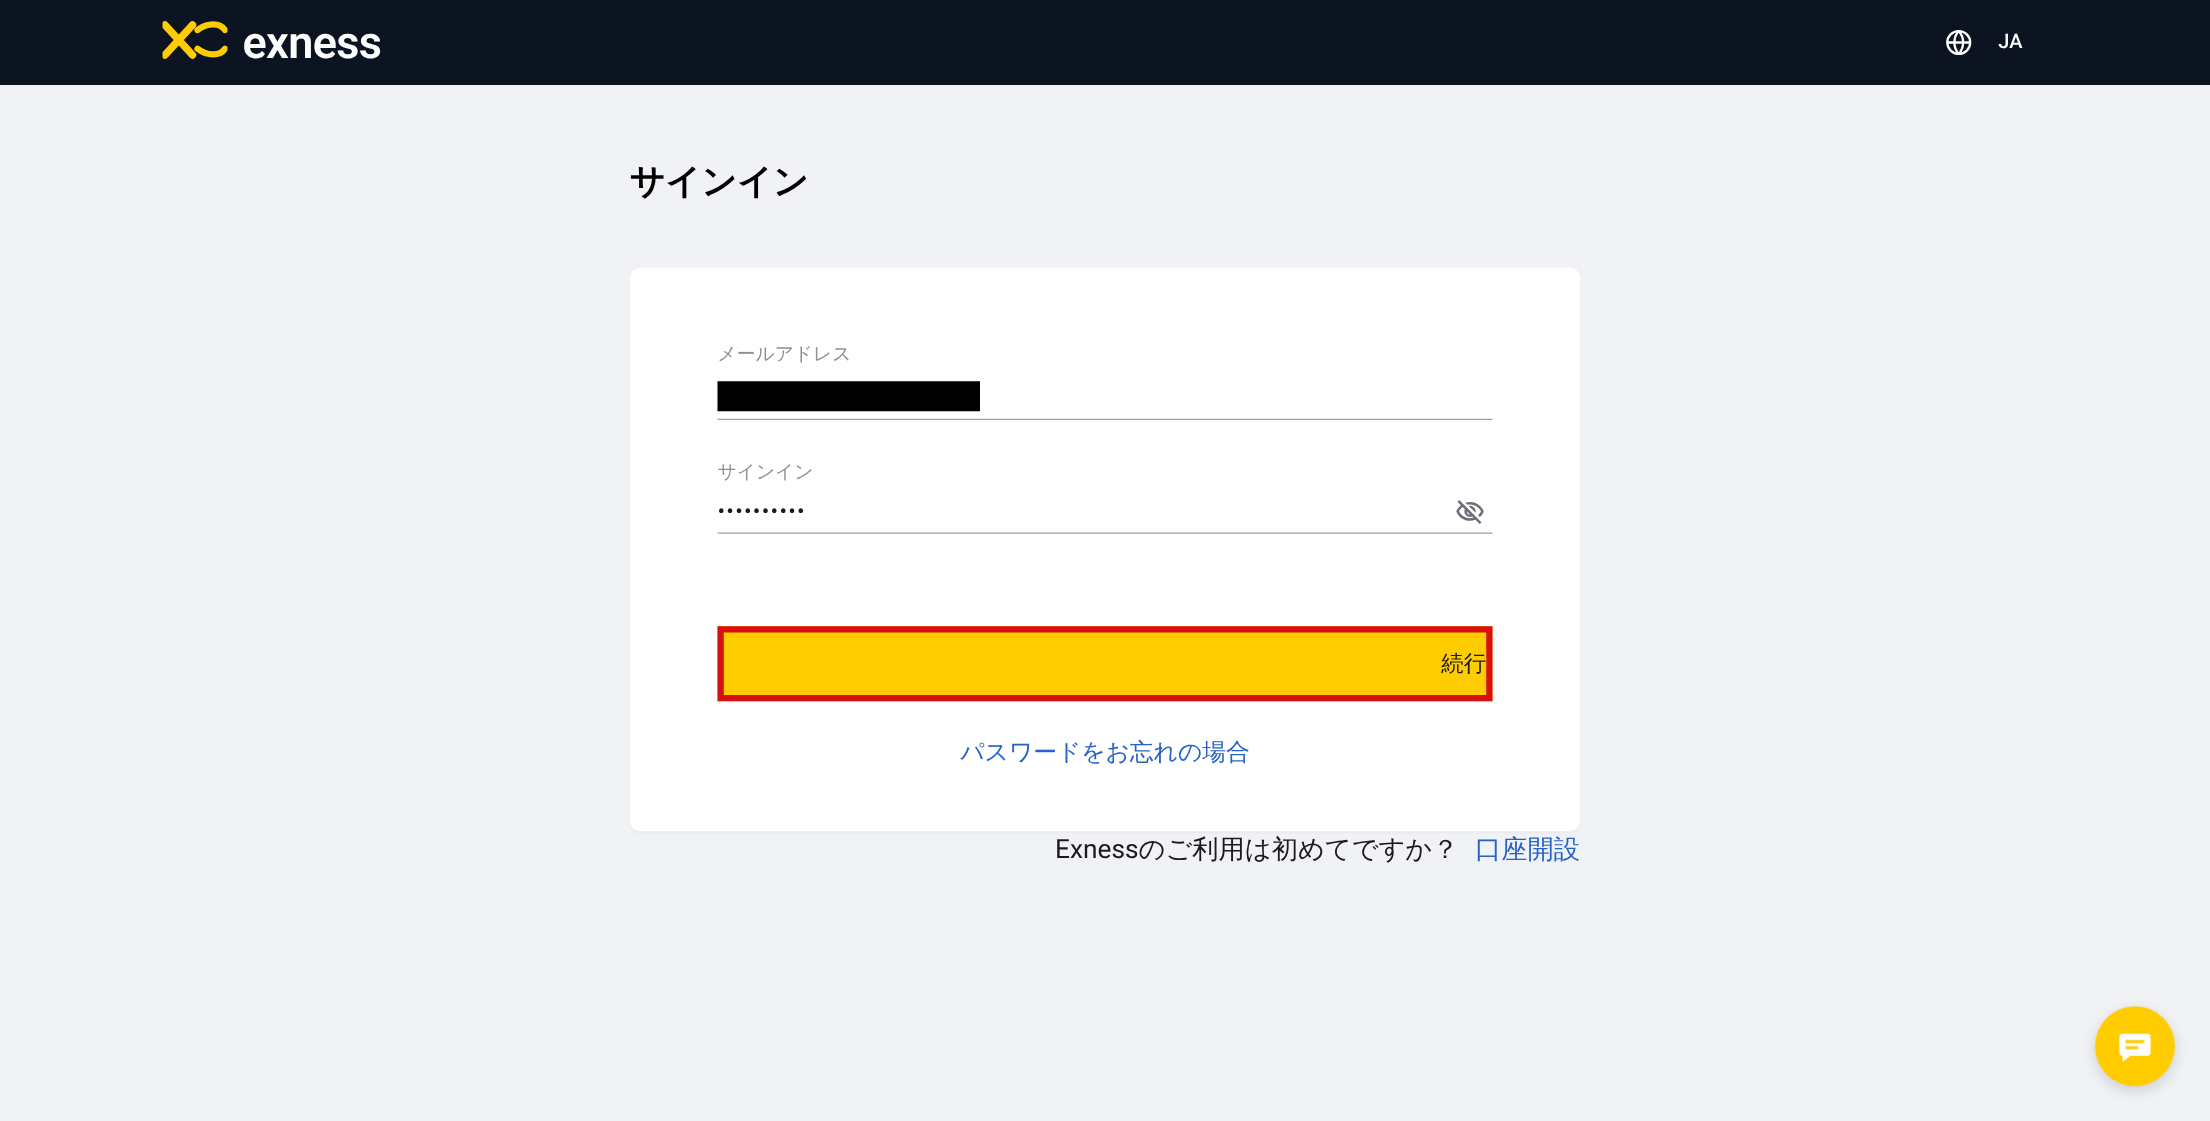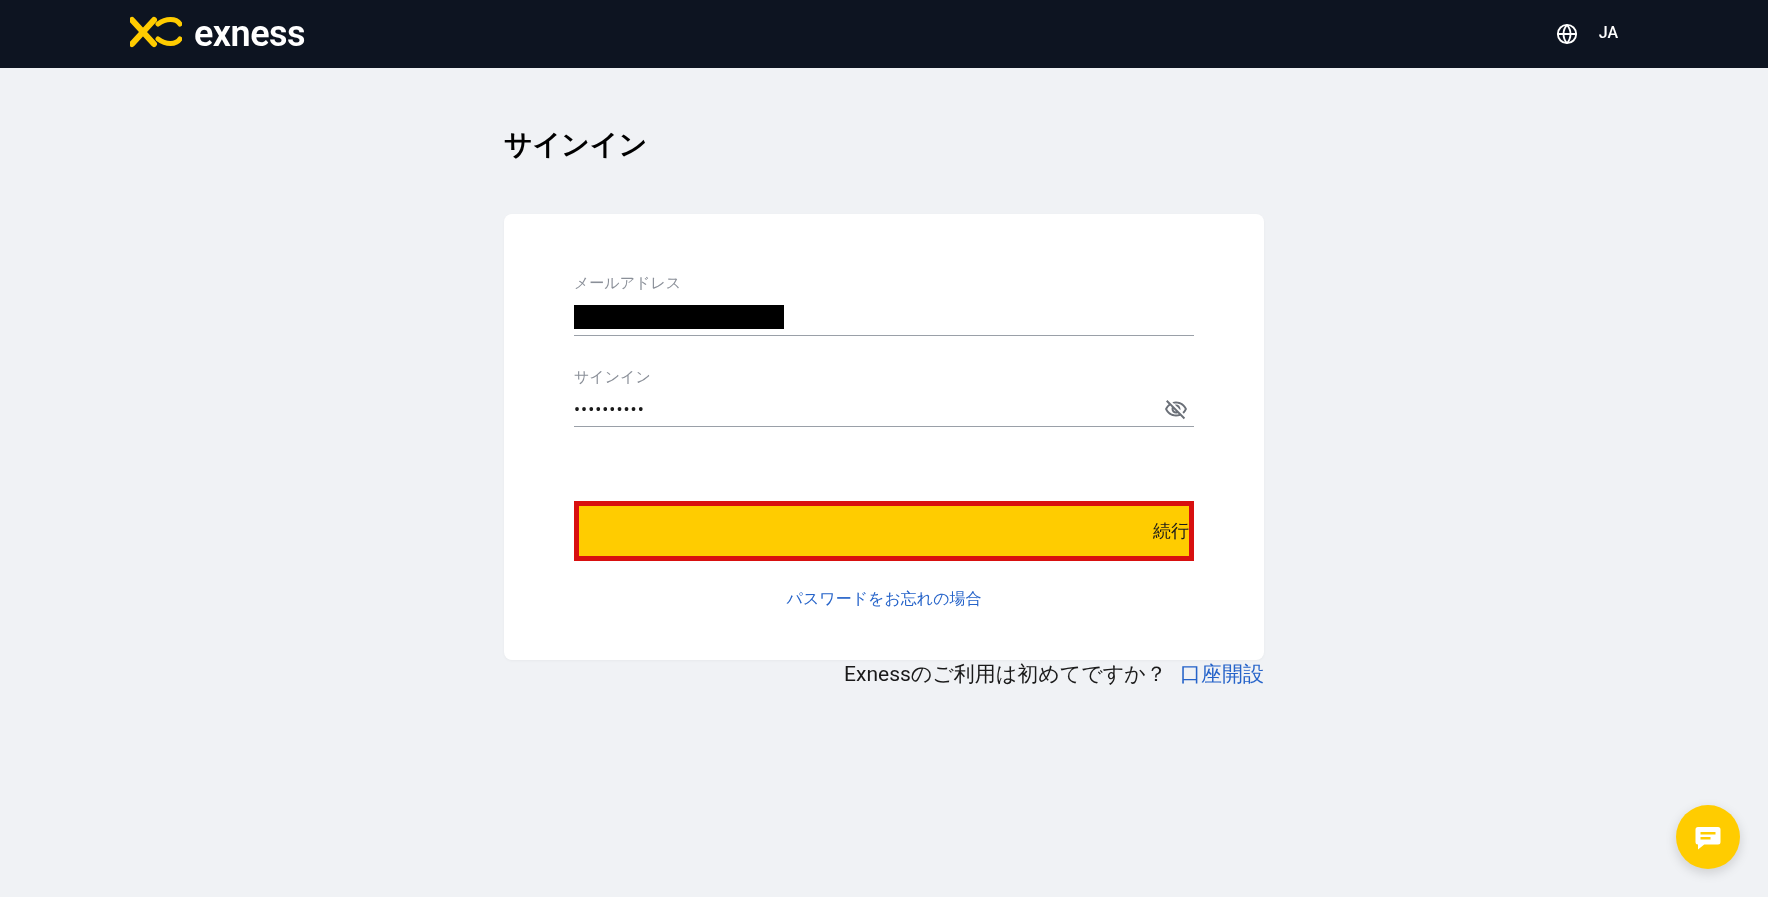--- a/index.html
+++ b/index.html
@@ -114,21 +114,21 @@
     font-weight: 500;
     cursor: pointer;
     margin-top: 42px;
     margin-bottom: 28px;
     text-align: right;
   }
   .forgot-link {
     display: block;
     text-align: center;
     color: #2563c9;
-    font-size: 16px;
+    font-size: 19px;
     text-decoration: none;
     cursor: pointer;
   }
   .signup-row {
     text-align: right;
     font-size: 21px;
     color: #1a1a1a;
   }
   .signup-link {
     color: #2563c9;

